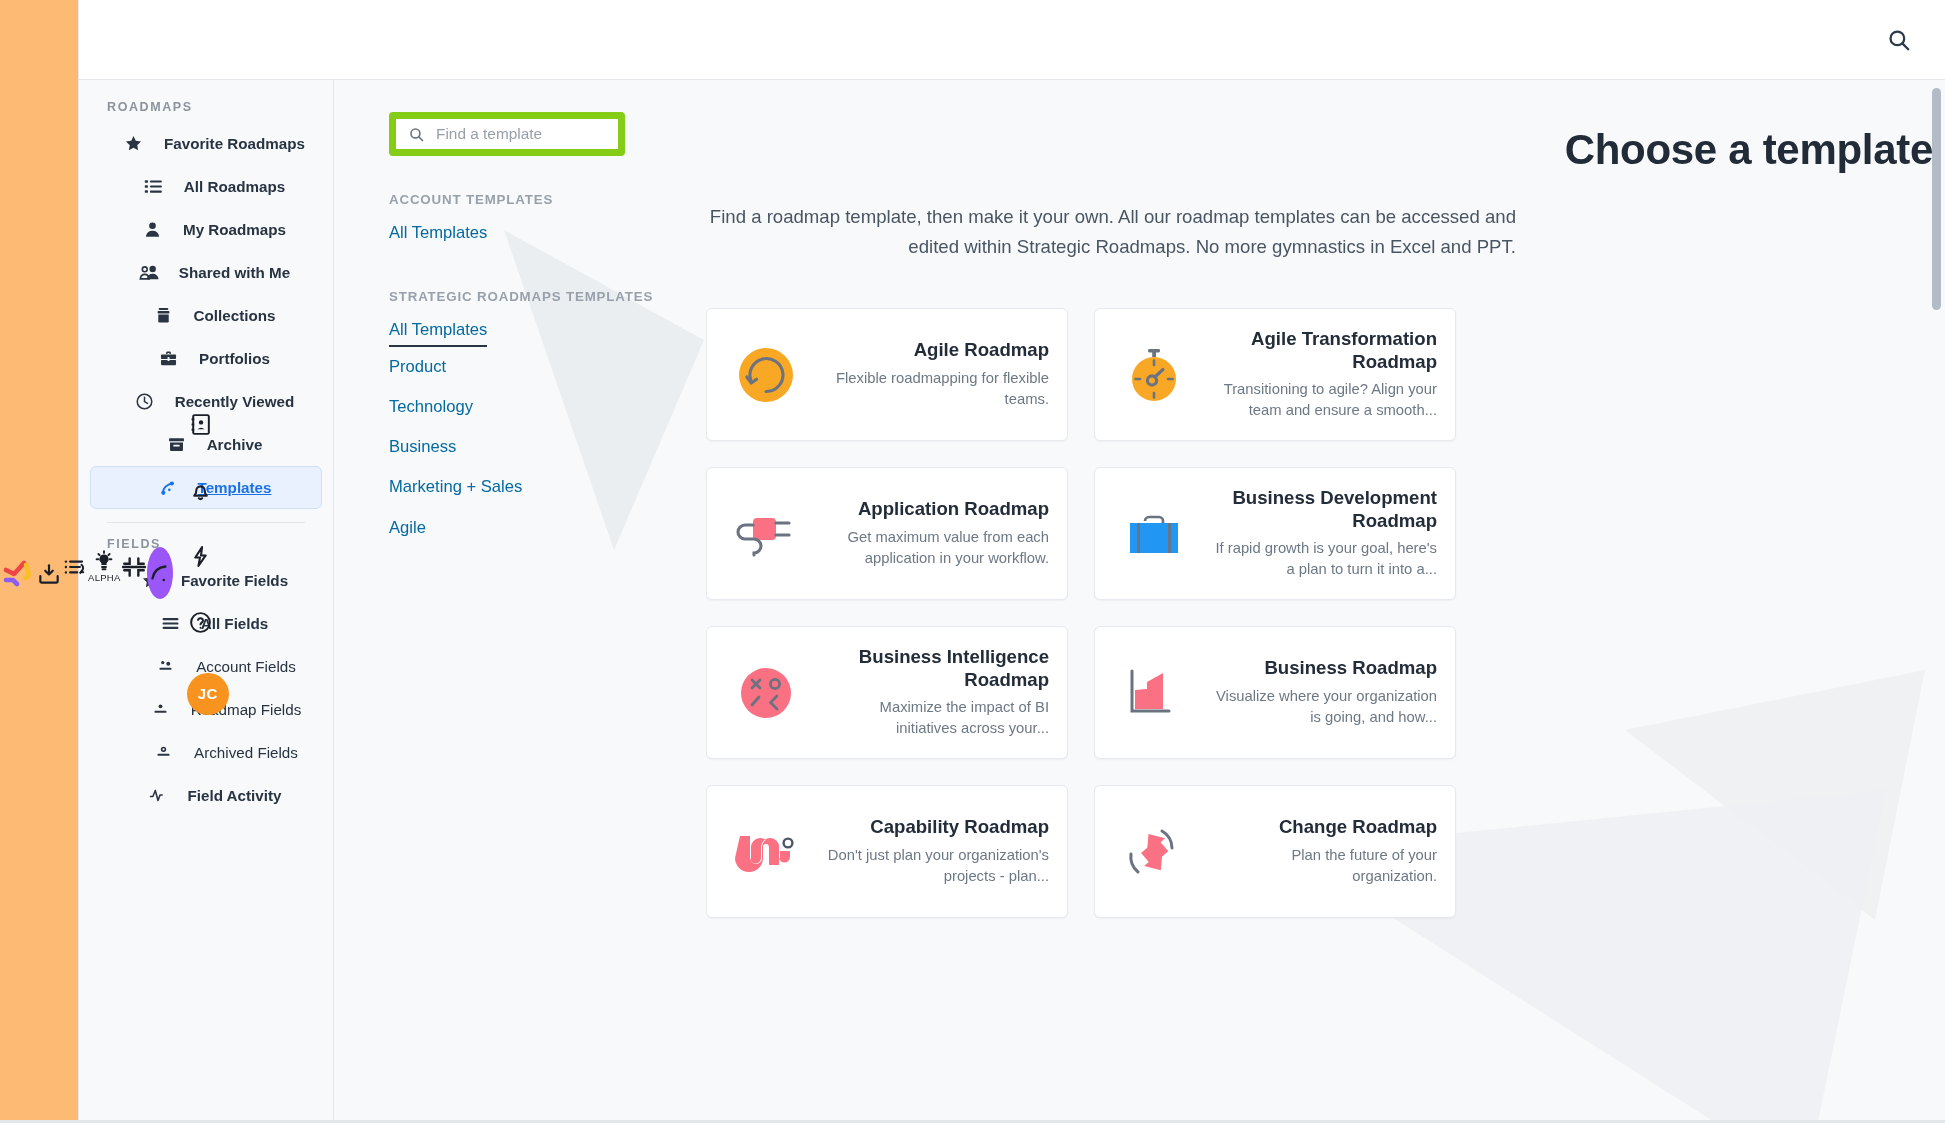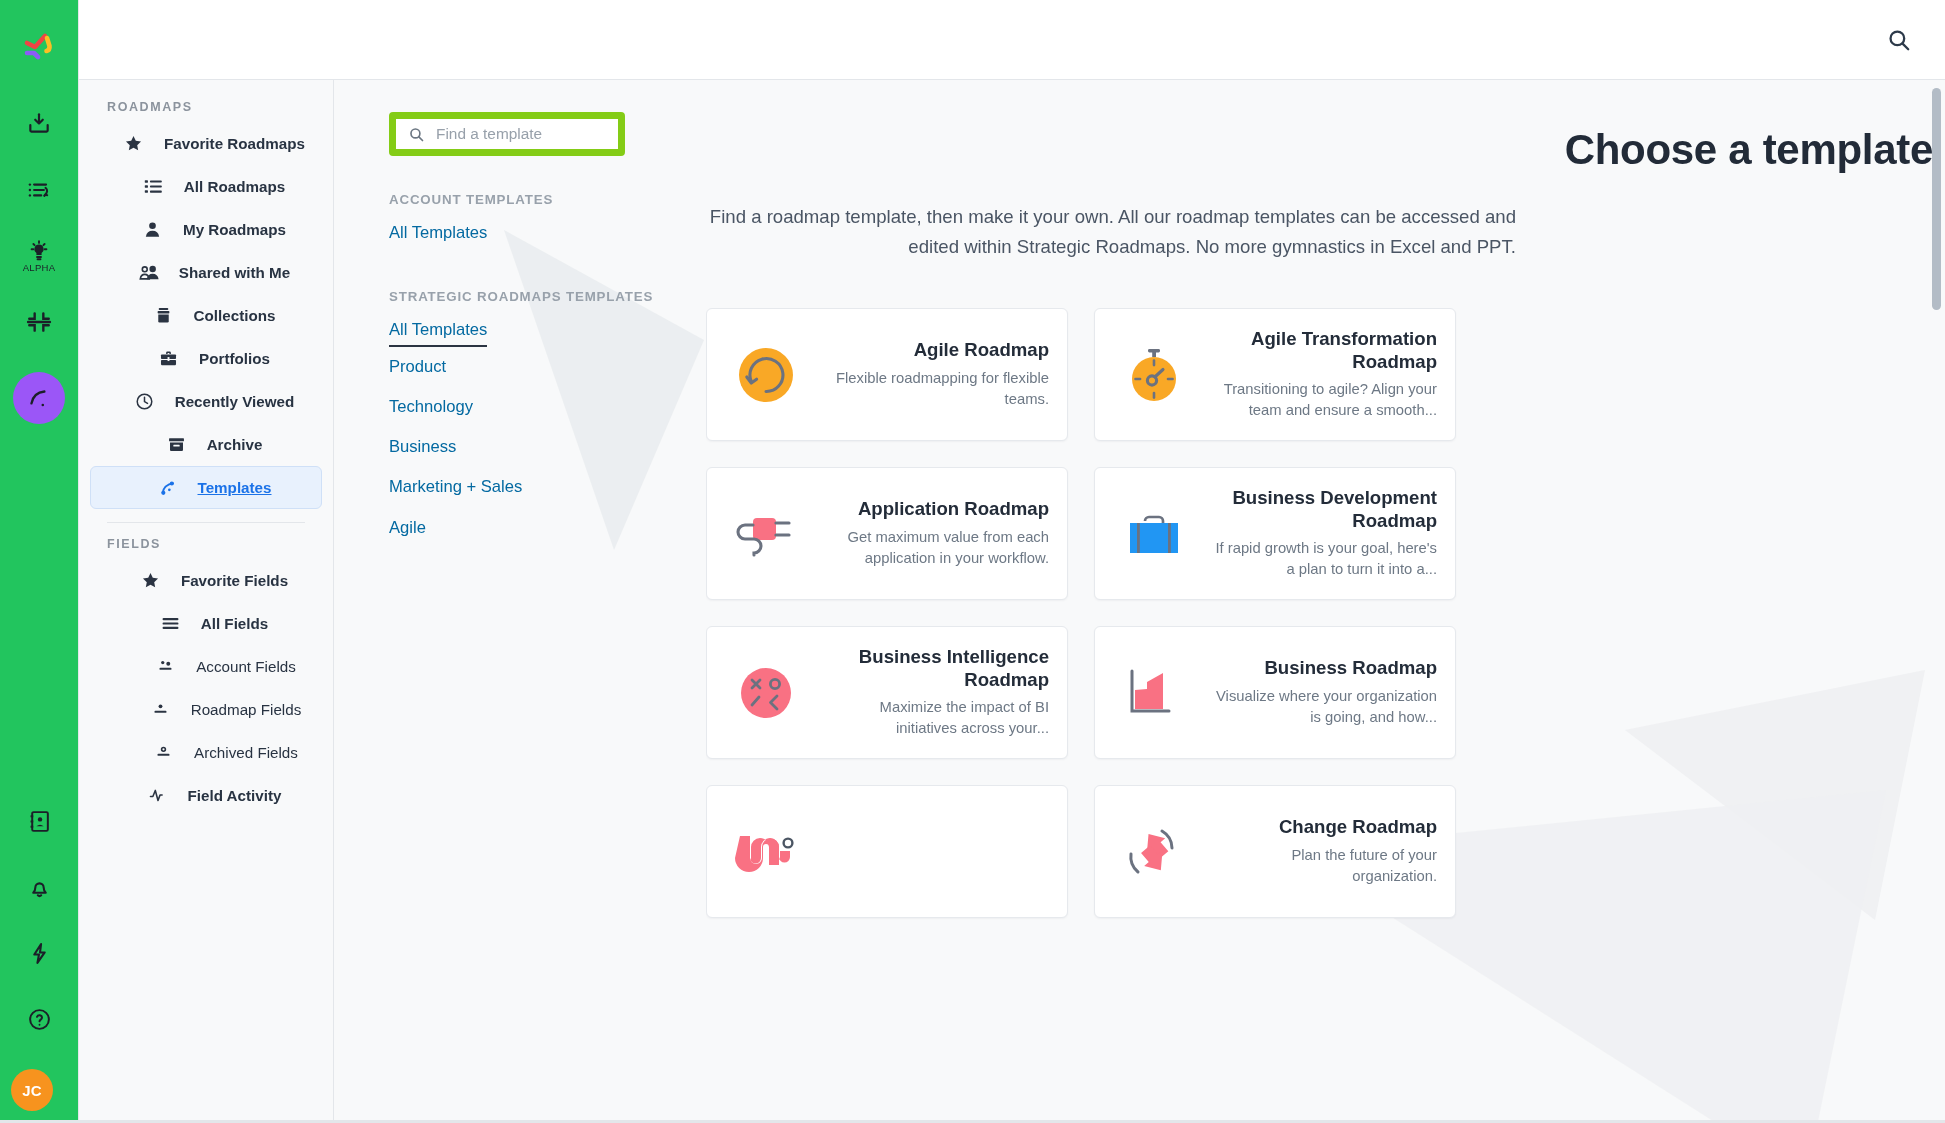--- a/index.html
+++ b/index.html
@@ -9,23 +9,23 @@
     overflow: hidden;
     background: #ffffff;
     font-family: "Liberation Sans", "DejaVu Sans", sans-serif;
     -webkit-font-smoothing: antialiased;
   }
   .app { position: relative; width: 1945px; height: 1123px; display: flex; }
 
   
   .rail {
     width: 79px; height: 1123px;
-    background: #22c55e;
+    background: #fdba74;
     border-right: 1px solid #e3e6ea;
-    display: flex; flex-direction: column; align-items: center;
+    display: flex; flex-direction: row; align-items: center;
     flex: 0 0 79px;
     position: relative; z-index: 5;
   }
   .rail-logo { margin-top: 26px; width: 44px; height: 44px; display:flex; align-items:center; justify-content:center; cursor: pointer; }
   .rail-item {
     width: 56px; height: 56px;
     display: flex; flex-direction: column; align-items: center; justify-content: center;
     cursor: pointer; color: #1b1f28; position: relative;
   }
   .rail-gap-1 { margin-top: 26px; }
@@ -33,21 +33,21 @@
   .rail-alpha-tag {
     font-size: 9.5px; letter-spacing: .3px; color: #1b1f28; font-weight: 400;
     margin-top: -2px;
   }
   .rail-active {
     width: 52px; height: 52px; border-radius: 50%;
     background: #9b56f7; display: flex; align-items: center; justify-content: center;
     margin-top: 22px; cursor: pointer;
   }
   .rail-spacer { flex: 1 1 auto; }
-  .rail-bottom { display: flex; flex-direction: column; align-items: flex-start; padding-bottom: 12px; }
+  .rail-bottom { display: flex; flex-direction: column; align-items: flex-end; padding-bottom: 12px; }
   .avatar {
     width: 42px; height: 42px; border-radius: 50%;
     background: #f7931e; color: #fff;
     display: flex; align-items: center; justify-content: center;
     font-size: 15px; font-weight: 700; letter-spacing: .2px;
     margin-top: 22px; cursor: pointer;
   }
 
   
   .topbar {
@@ -608,20 +608,24 @@
           </div>
 
           <div class="card">
             <div class="card-icon">
               <svg width="64" height="52" viewBox="0 0 64 52">
                 <path d="M6 10 h10 v22 a5.5 5.5 0 0 0 11 0 V21 a9 9 0 0 1 18 0 v10 a5.5 5.5 0 0 0 11 0 v-6 h-10 v6 a5.5 5.5 0 0 1 -11 0 V21 a9 9 0 0 0 -18 0 v11 a5.5 5.5 0 0 1 -11 0 z" fill="#f97183"></path>
                 <path d="M6 10 h10 v22 a6 6 0 0 0 12 0 V21 a8.5 8.5 0 0 1 17 0 v18 h-10 V21 a3 3 0 0 0 -6 0 v11 a14 14 0 0 1 -28 0 z" fill="#f97183"></path>
                 <circle cx="54" cy="17" r="4.4" fill="none" stroke="#4b5563" stroke-width="2.4"></circle>
               </svg>
             </div>
+            <div class="card-text">
+              <div class="card-title">Capability Roadmap</div>
+              <div class="card-desc">Don't just plan your organization's projects - plan...</div>
+            </div>
           </div>
 
           <div class="card">
             <div class="card-icon">
               <svg width="64" height="60" viewBox="0 0 64 60">
                 <path d="M40 9 a20 20 0 0 1 10 17" fill="none" stroke="#6b7280" stroke-width="3" stroke-linecap="round"></path>
                 <path d="M16 50 a20 20 0 0 1 -7 -18" fill="none" stroke="#6b7280" stroke-width="3" stroke-linecap="round"></path>
                 <path d="M36 10 L22 24 L28 24 L28 36 L40 36 L40 24 L46 24 Z" fill="#f97183" transform="rotate(-40 34 24)"></path>
                 <path d="M30 50 L44 36 L38 36 L38 24 L26 24 L26 36 L20 36 Z" fill="#f97183" transform="rotate(-40 32 37)"></path>
               </svg>

